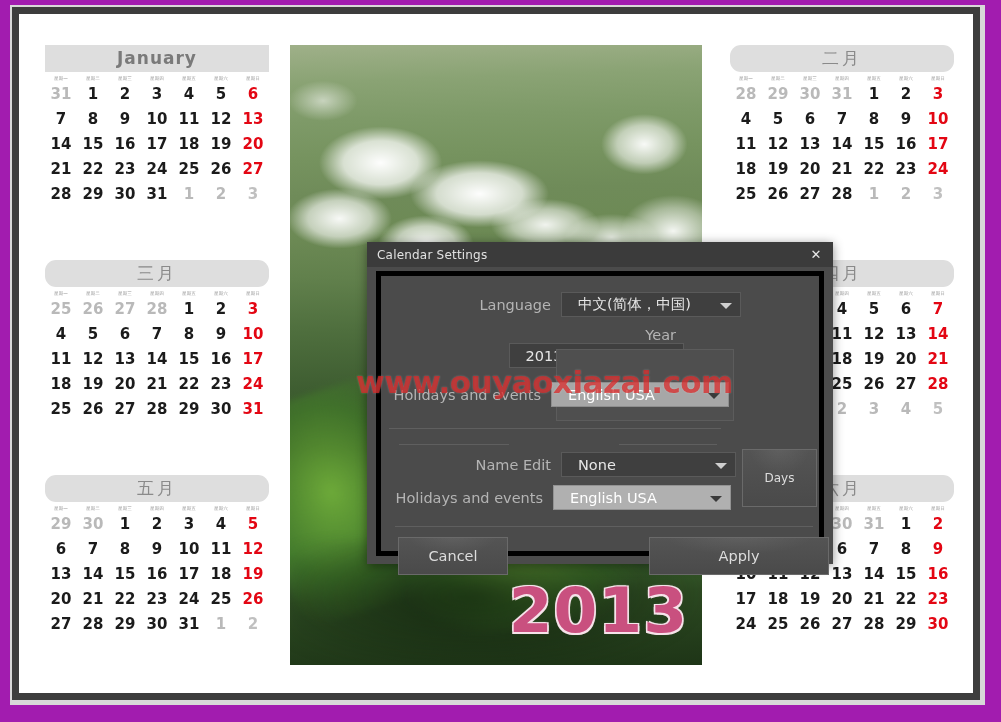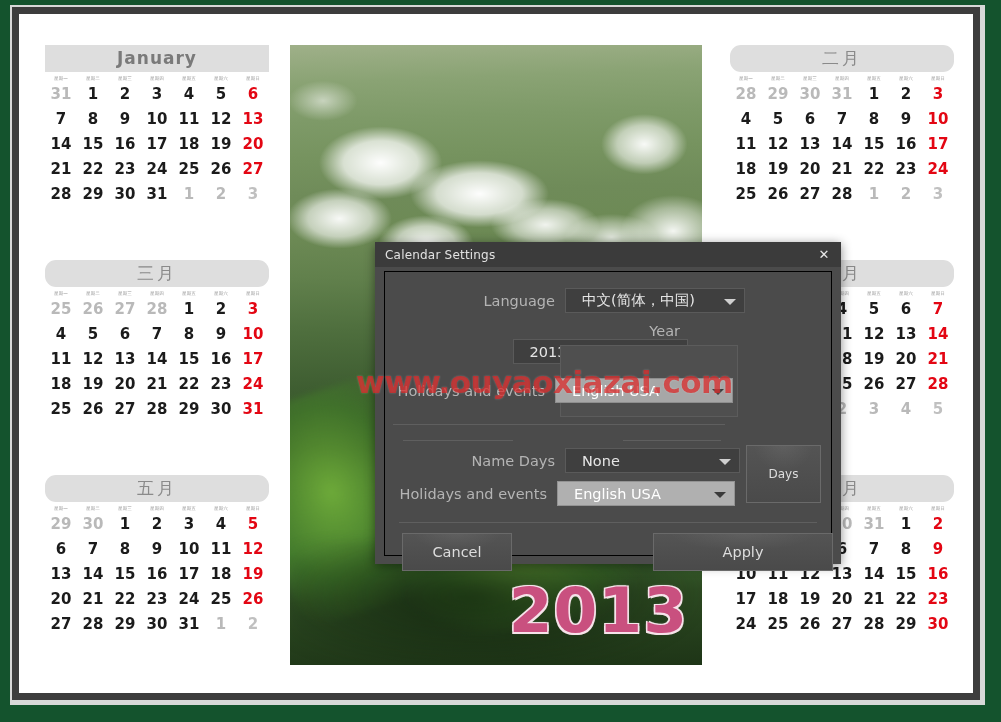--- a/index.html
+++ b/index.html
@@ -4,21 +4,21 @@
 <style>
   html,body{margin:0;padding:0;}
   body{
     width:1001px;height:722px;overflow:hidden;
     background:#f2f2f2;
     font-family:"DejaVu Sans","Liberation Sans",sans-serif;
   }
   
   #frame-outer{
     position:absolute;left:0;top:0;width:1001px;height:722px;
-    background:#14532d;
+    background:#a21caf;
   }
   #frame-shadow{
     position:absolute;left:10px;top:5px;width:975px;height:700px;
     background:#d8d8d8;
   }
   #frame-border{
     position:absolute;left:12px;top:7px;width:968px;height:693px;
     border:7px solid #3d3d3d;
     background:#ffffff;
     box-sizing:border-box;
@@ -119,37 +119,36 @@
       0 0 3px rgba(255,255,255,.6);
   }
 
   
   #dialog{
     position:absolute;left:348px;top:228px;width:466px;height:322px;
     background:#4b4b4b;
     box-shadow:0 2px 10px rgba(0,0,0,.45);
     color:#d8d8d8;
     font-size:13px;
-    margin-left:8px;
   }
   #dialog-titlebar{
     height:25px;background:#3b3b3b;
     display:flex;align-items:center;
     padding:0 6px 0 10px;
   }
   #dialog-title{
     font-size:12px;color:#e2e2e2;flex:1;letter-spacing:.2px;
   }
   #dialog-close{
     width:22px;height:20px;line-height:20px;text-align:center;
     color:#e8e8e8;font-size:13px;font-weight:bold;cursor:pointer;
   }
   #dialog-body{
     position:absolute;left:9px;top:29px;width:448px;height:285px;
-    border:1px solid #000000;
+    border:5px solid #000000;
     box-sizing:border-box;
     background:#4b4b4b;
   }
   .form-row{
     position:absolute;display:flex;align-items:center;
   }
   .form-label{
     width:170px;text-align:right;padding-right:10px;
     color:#b4b4b4;font-size:14.5px;
   }
@@ -609,21 +608,21 @@
             <span>English USA</span>
             <span class="caret"></span>
           </div>
         </div>
 
         <div class="divider" style="left:8px;top:152px;width:332px;"></div>
         <div class="divider" style="left:18px;top:168px;width:110px;"></div>
         <div class="divider" style="left:238px;top:168px;width:98px;"></div>
 
         <div class="form-row" style="left:0px;top:176px;width:430px;">
-          <div class="form-label">Name Days</div>
+          <div class="form-label">Name Edit</div>
           <div class="combo" style="width:175px;">
             <span>None</span>
             <span class="caret"></span>
           </div>
         </div>
 
         <div class="form-row" style="left:-8px;top:209px;width:438px;">
           <div class="form-label">Holidays and events</div>
           <div class="combo light2" style="width:178px;">
             <span>English USA</span>

